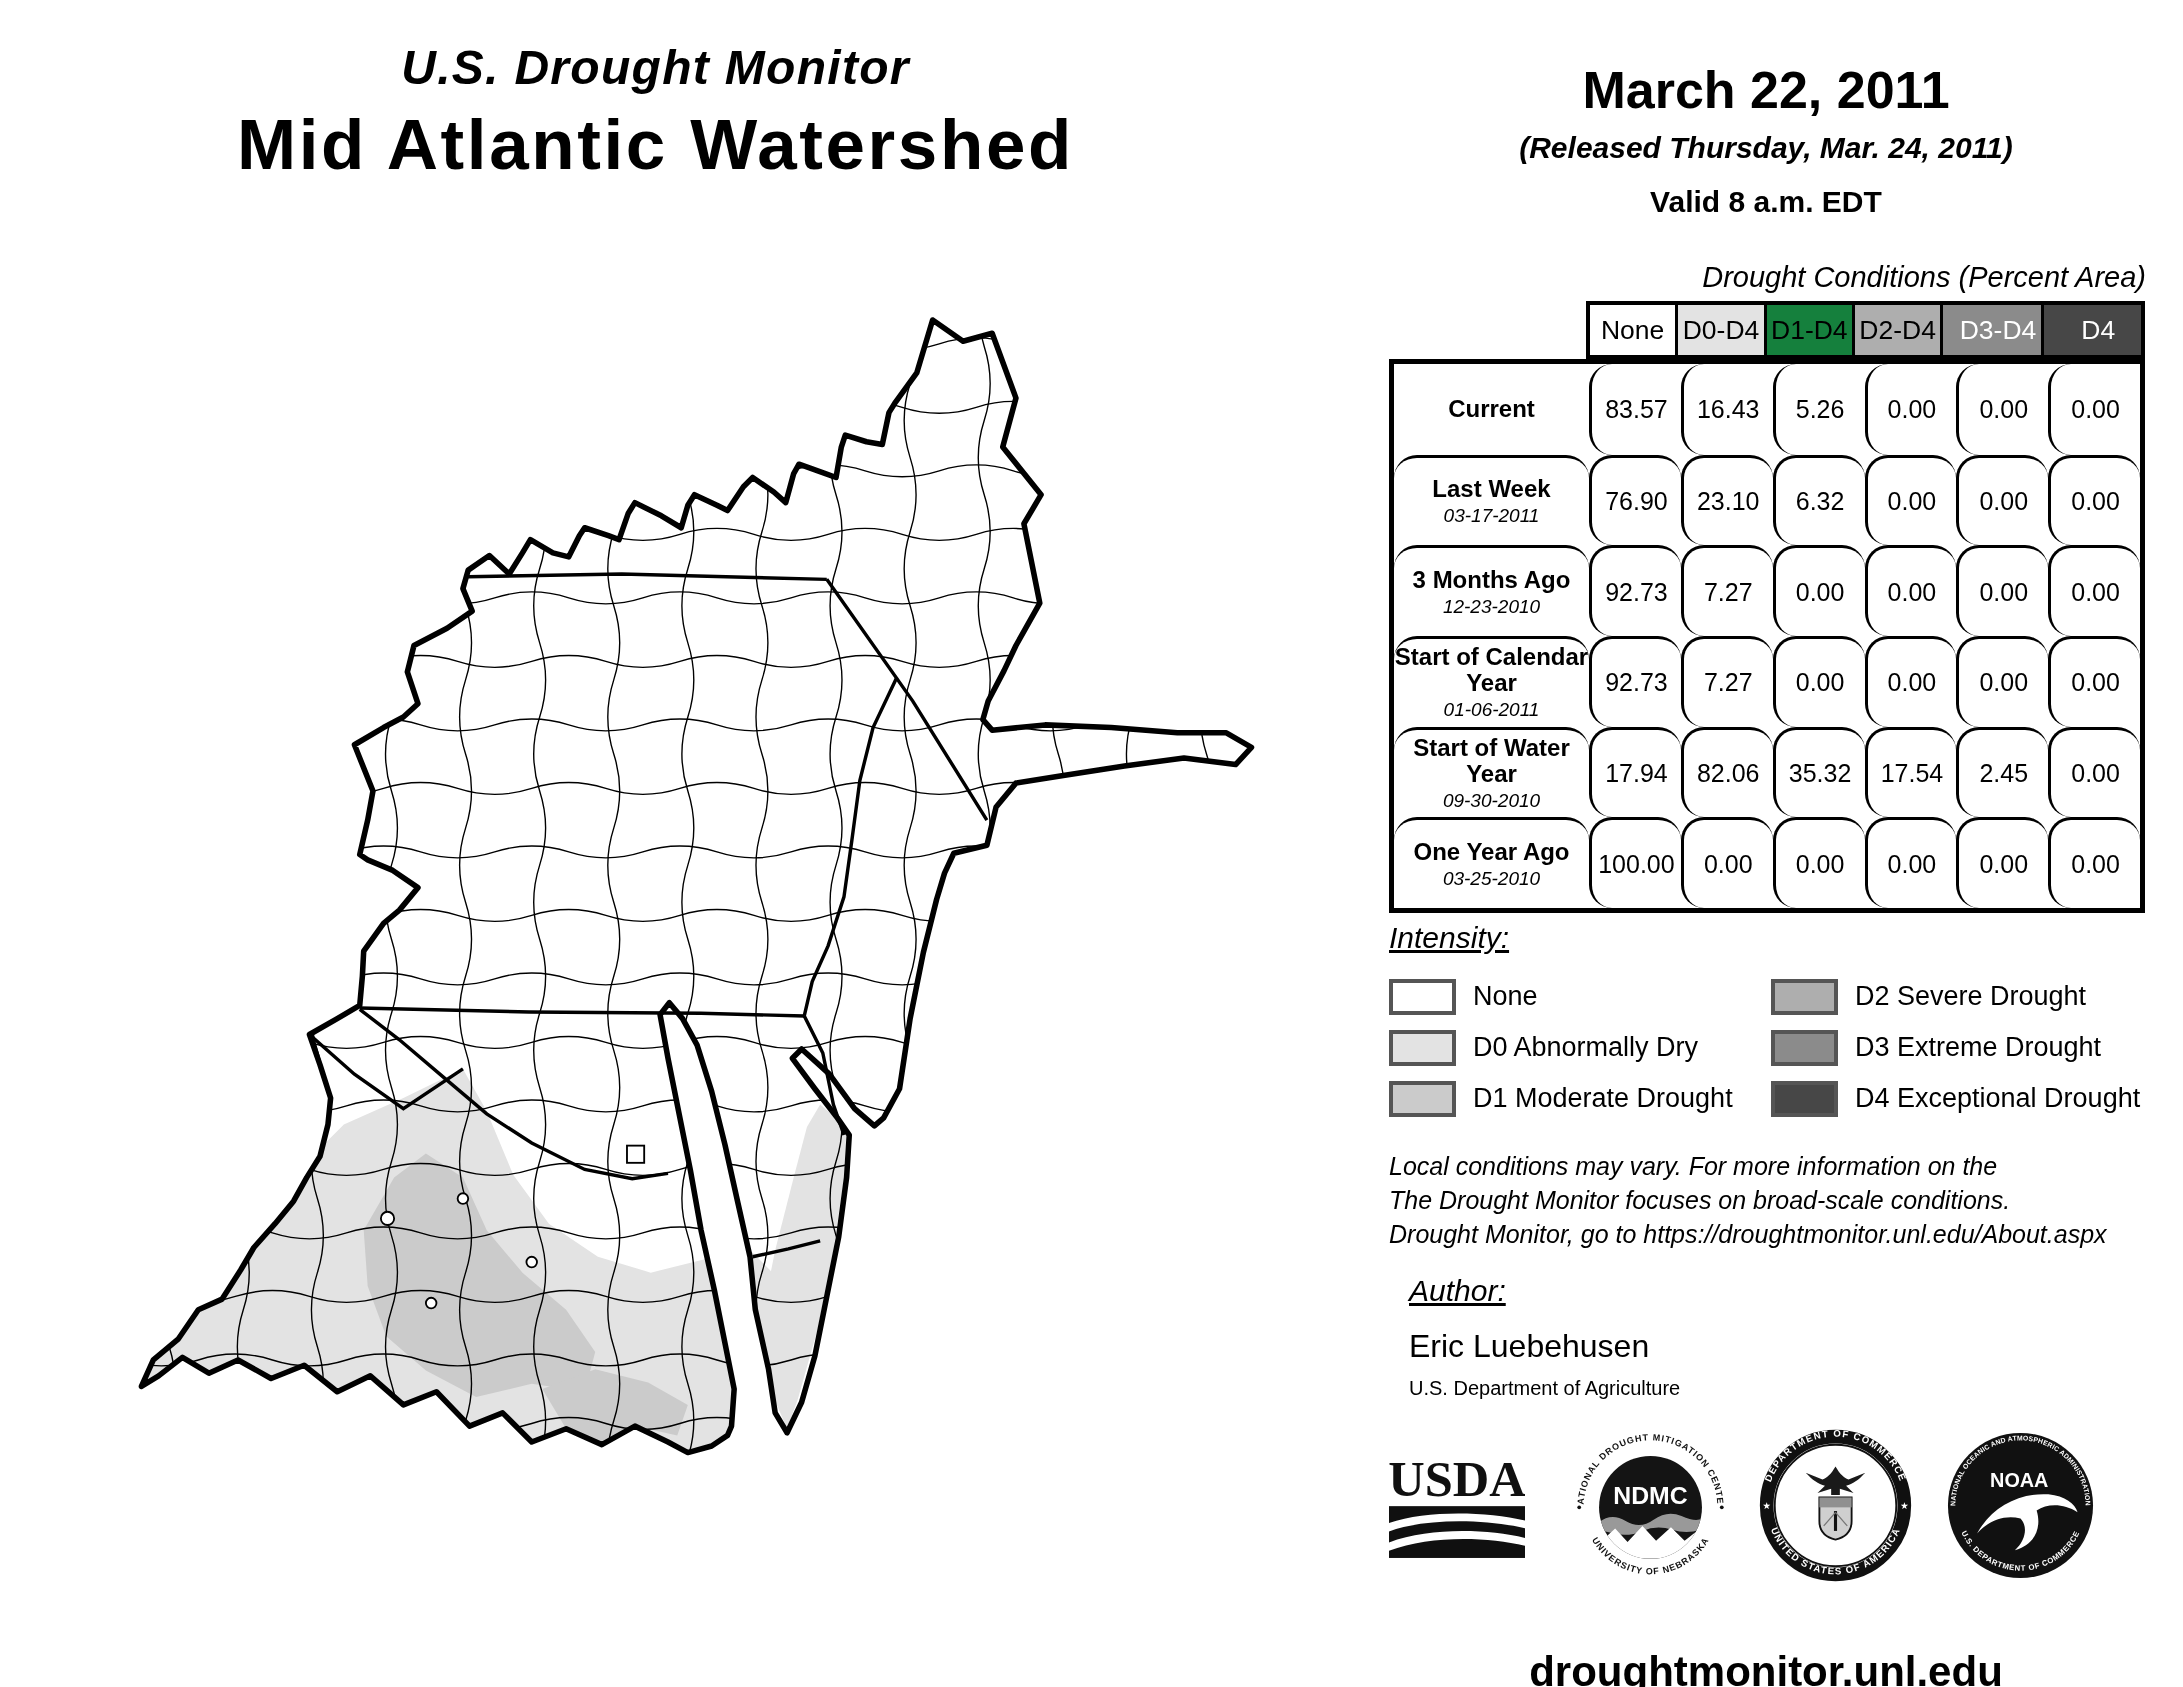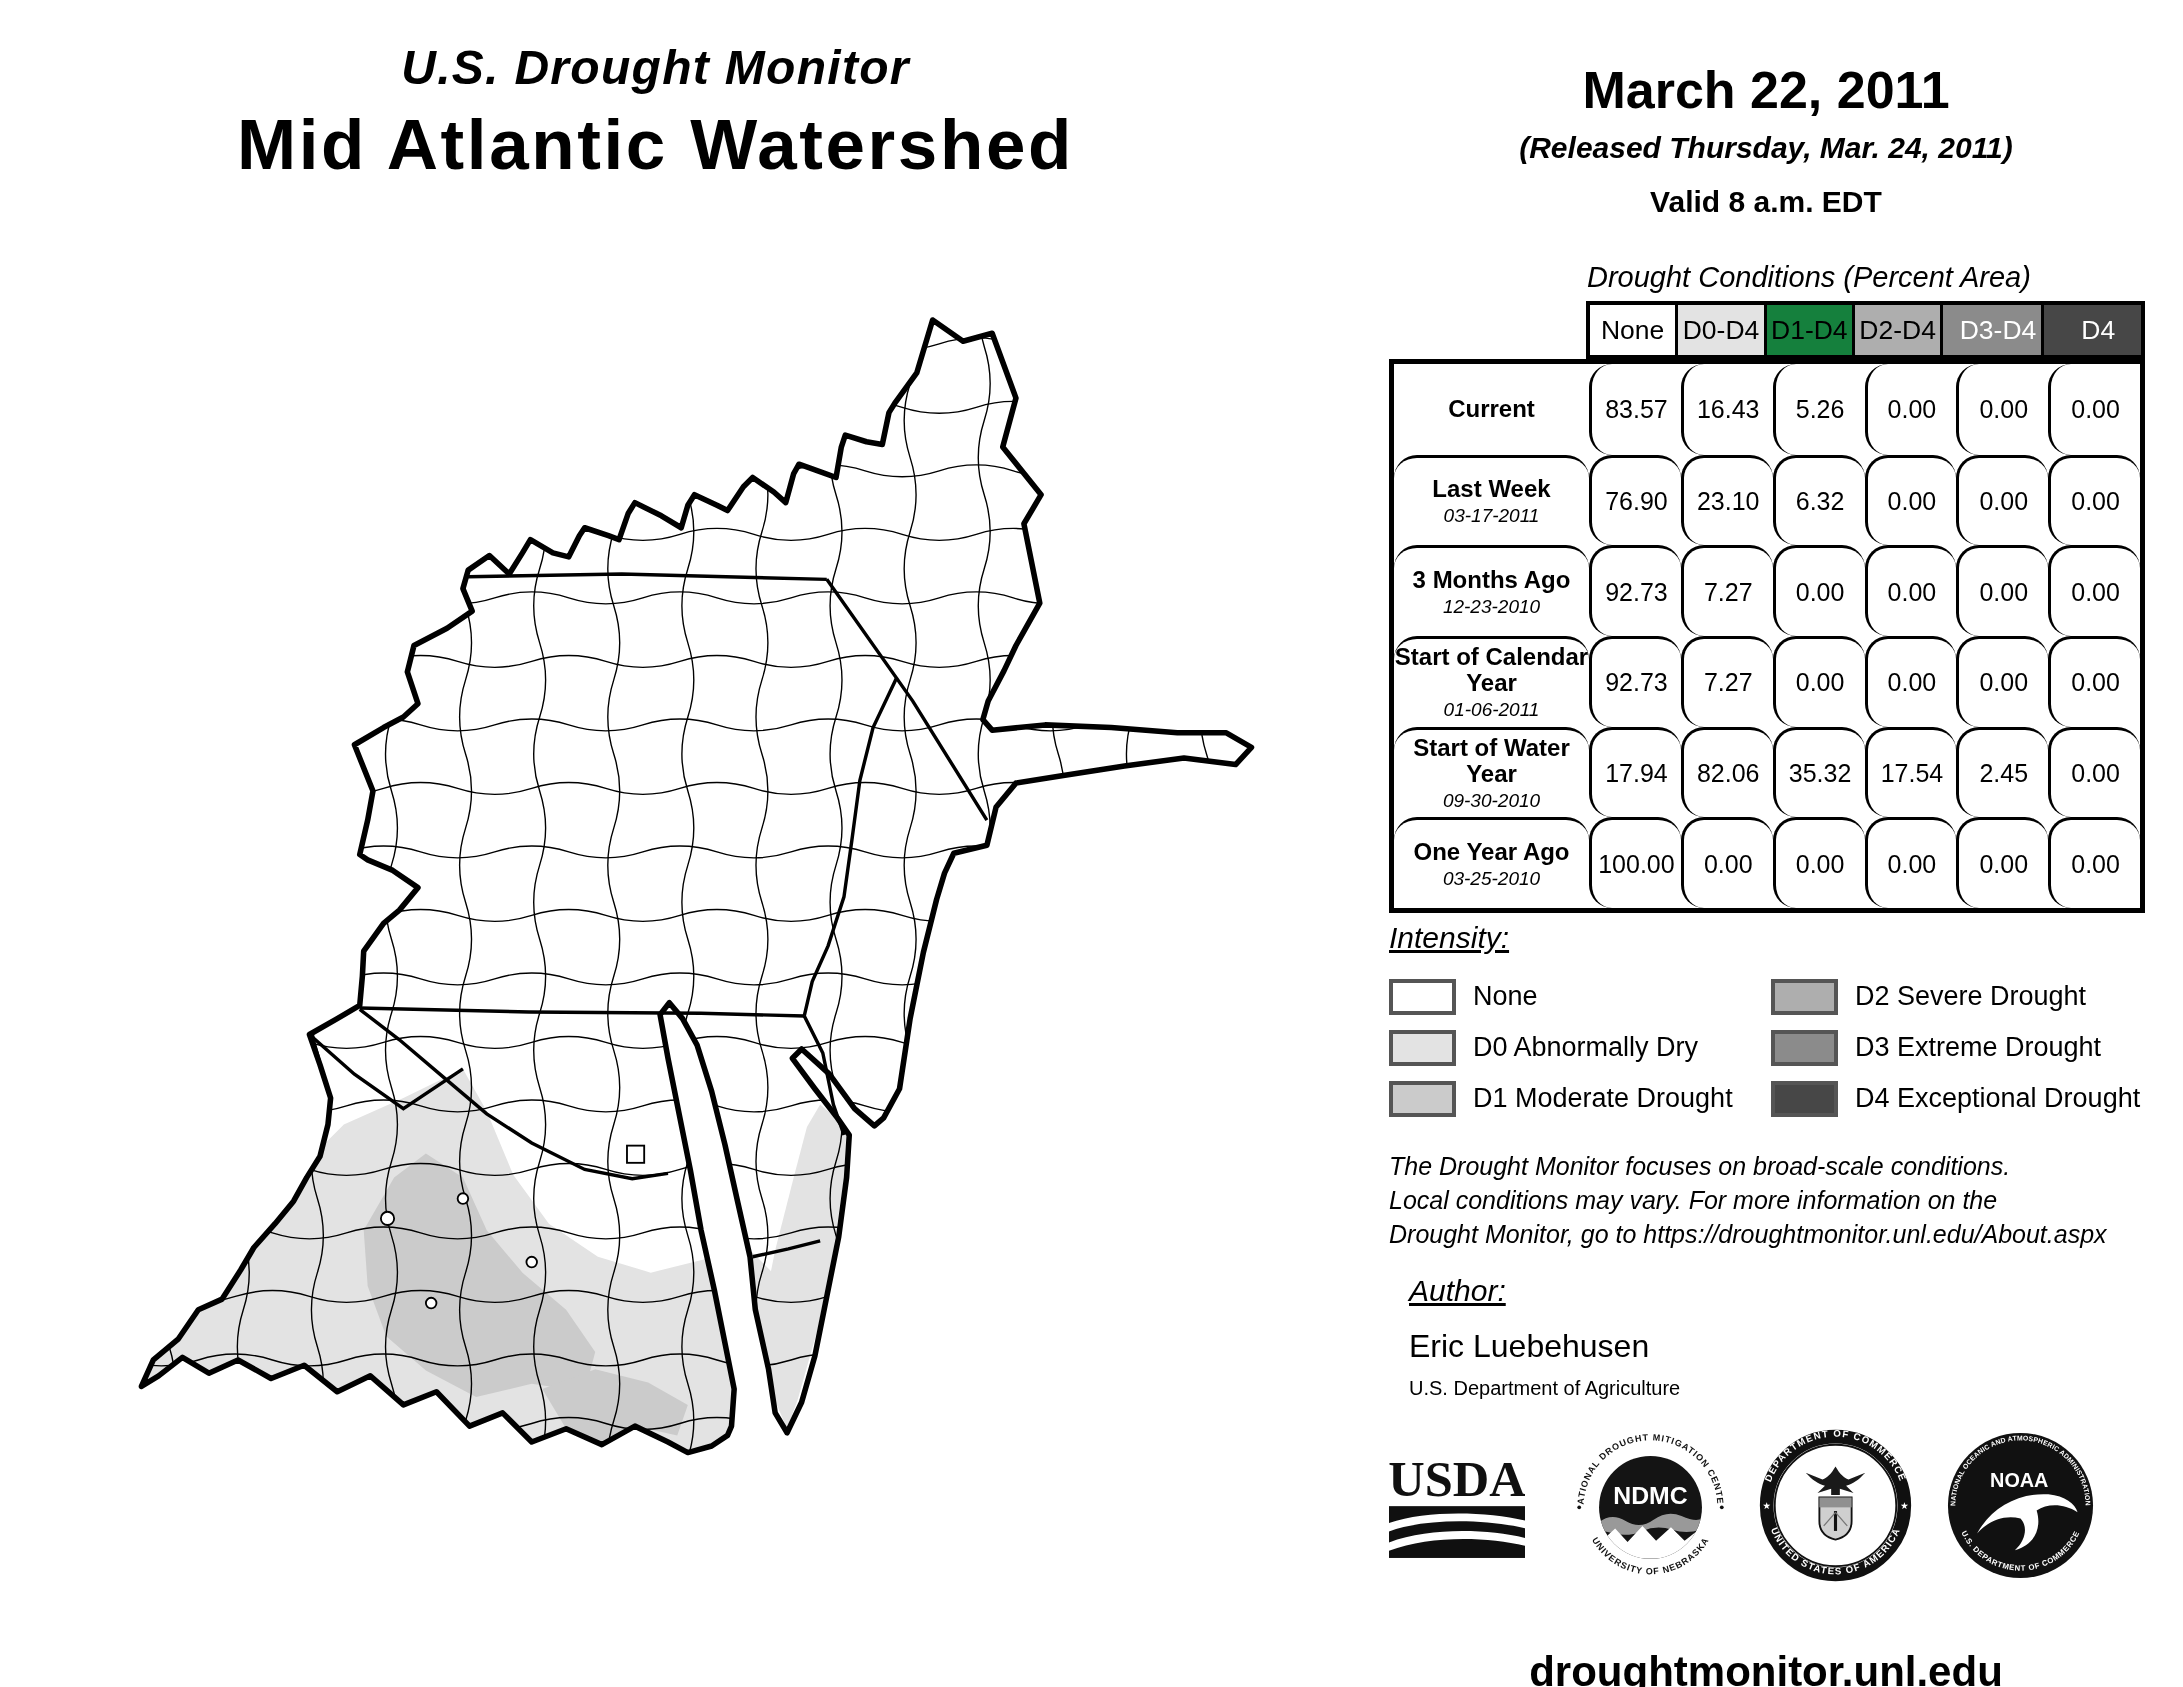--- a/index.html
+++ b/index.html
@@ -12,21 +12,21 @@
   .t-kicker{font-size:48px;font-weight:bold;font-style:italic;letter-spacing:1.3px;}
   .t-region{font-size:71px;font-weight:bold;letter-spacing:2.6px;margin-top:9.3px;}
 
   
   .dateblock{left:1389px;top:60px;width:754px;text-align:center;}
   .d-date{font-size:52px;font-weight:bold;}
   .d-released{font-size:30px;font-weight:bold;font-style:italic;margin-top:10.6px;}
   .d-valid{font-size:30px;font-weight:bold;margin-top:20px;}
 
   
-  .tcaption{left:1587px;top:261px;width:559px;text-align:left;
+  .tcaption{left:1587px;top:261px;width:559px;text-align:right;
             font-size:29px;font-style:italic;}
   .tbl{left:1389px;top:301px;width:756px;height:612px;}
   .hdr-box{position:absolute;left:197px;top:0;width:559px;height:58px;
            box-sizing:border-box;border:4.6px solid #000;display:flex;}
   .hc{flex:1;box-sizing:border-box;border-left:3.3px solid #000;display:flex;
       align-items:center;justify-content:center;font-size:26.5px;background:#fff;}
   .hc.first{border-left:none;}
   .hc.light{color:#fff;padding-left:12px;}
   .body-box{position:absolute;left:0;top:58px;width:756px;height:554px;
             box-sizing:border-box;border:5.3px solid #000;
@@ -262,22 +262,22 @@
       </div>
       <div class="leg-item">
         <span class="swatch" style="background-color: rgb(71, 71, 71);"></span>
         <span class="leg-label">D4 Exceptional Drought</span>
       </div>
     </div>
   </div>
 </div>
 
 <div class="abs disclaimer">
+  <div>Local conditions may vary. For more information on the</div>
   <div>The Drought Monitor focuses on broad-scale conditions.</div>
-  <div>Local conditions may vary. For more information on the</div>
   <div>Drought Monitor, go to https://droughtmonitor.unl.edu/About.aspx</div>
 </div>
 
 <div class="abs author">
   <div class="sec-head">Author:</div>
   <div class="a-name">Eric Luebehusen</div>
   <div class="a-org">U.S. Department of Agriculture</div>
 </div>
 
 <div class="abs logos">

